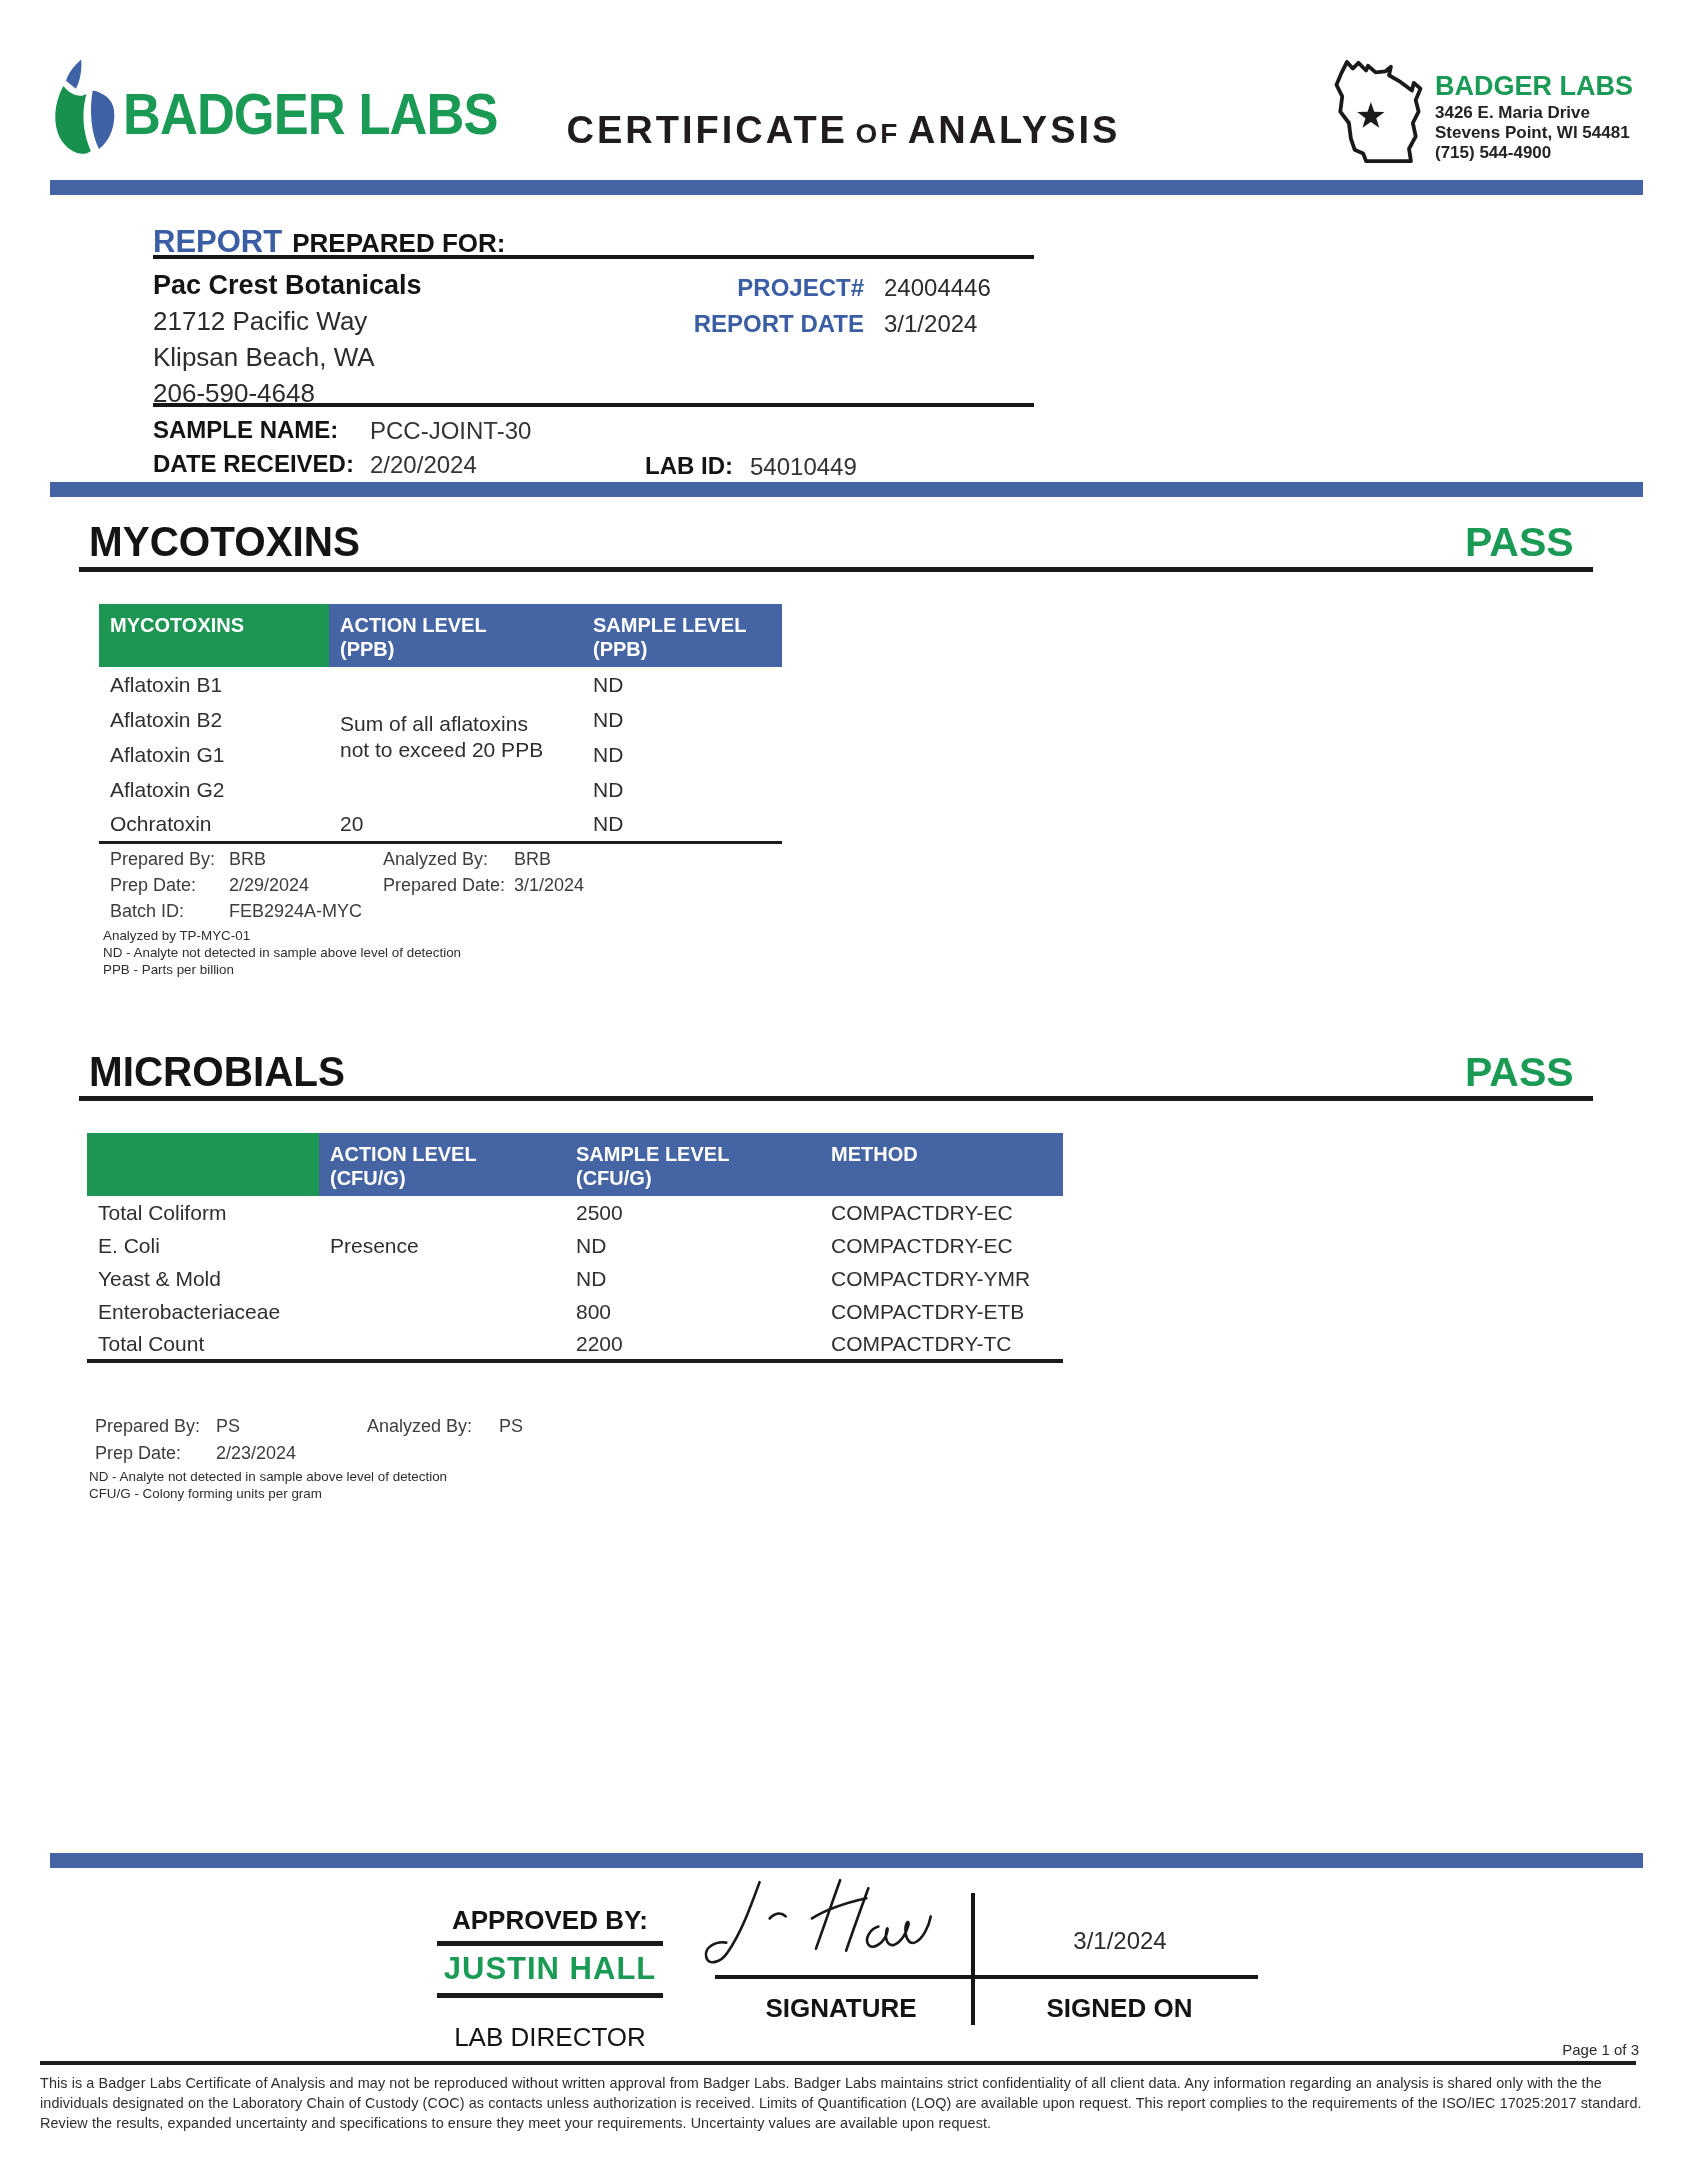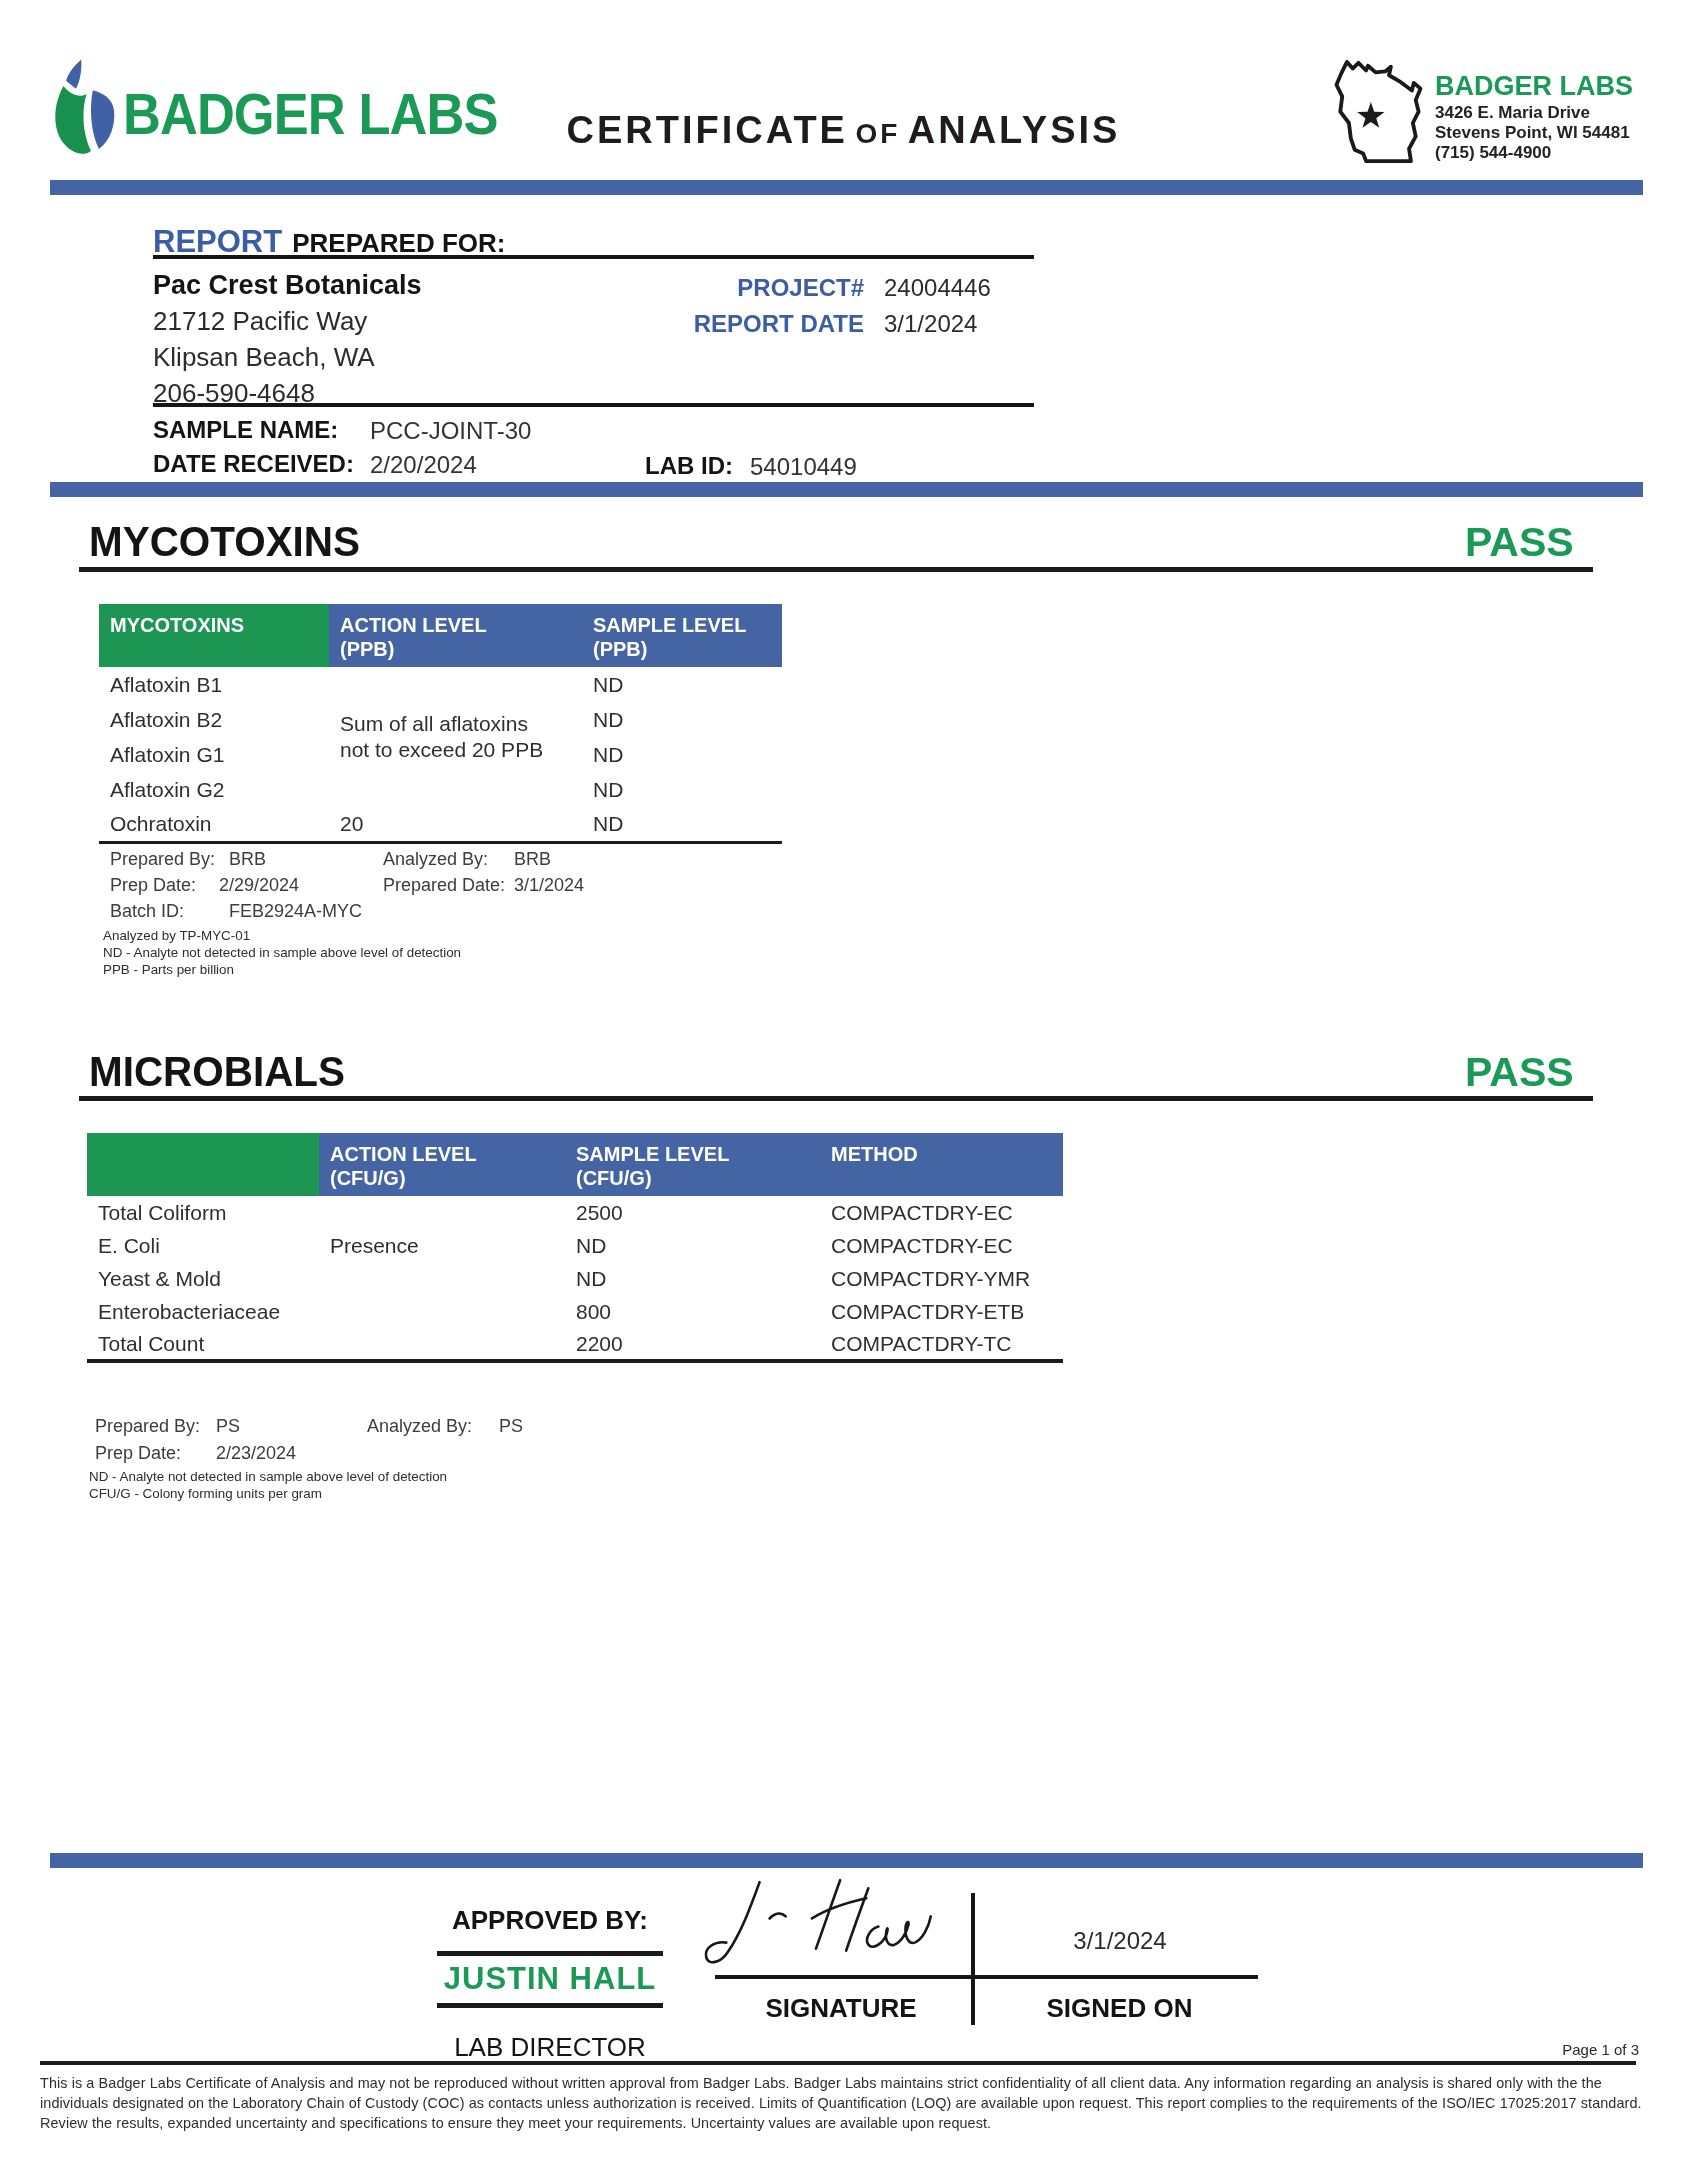--- a/index.html
+++ b/index.html
@@ -69,21 +69,21 @@
   .micro-table th { height:63px; }
   .micro-table td { height:33px; }
 
   
   .meta-row { font-size:18px; color:#3d3d3d; white-space:nowrap; }
   .meta-row span { position:absolute; white-space:nowrap; }
   .notes { font-size:13.4px; color:#2e2e2e; line-height:17px; white-space:nowrap; }
 
   
   .approved-col { left:437px; top:1905px; width:226px; text-align:center; }
-  .approved-col .ap-label { font-size:26px; font-weight:bold; color:#141414; padding-bottom:15px; }
+  .approved-col .ap-label { font-size:26px; font-weight:bold; color:#141414; padding-bottom:5px; }
   .approved-col .thickline { height:5px; background:#1a1a1a; }
   .approved-col .ap-name { font-size:31px; font-weight:bold; color:#1b9a55; letter-spacing:1px; padding:5px 0 6px 0; }
   .approved-col .ap-title { font-size:26px; color:#141414; padding-top:24px; }
   .sig-svg { left:681px; top:1871px; width:282px; height:107px; }
   .v-divider { left:971px; top:1893px; width:4px; height:132px; background:#161616; }
   .sig-hline { left:715px; top:1975px; width:543px; height:4px; background:#161616; }
   .signed-date { left:1040px; top:1927px; width:160px; text-align:center; font-size:24px; color:#2c2c2c; }
   .sig-label { top:1993px; font-size:26px; font-weight:bold; color:#141414; text-align:center; }
   .sig-label.l1 { left:750px; width:182px; }
   .sig-label.l2 { left:1033px; width:173px; }
@@ -209,21 +209,21 @@
   </table>
 
   <div class="abs meta-row" style="left:0;top:849px;">
     <span style="left:110px">Prepared By:</span>
     <span style="left:229px">BRB</span>
     <span style="left:383px">Analyzed By:</span>
     <span style="left:514px">BRB</span>
   </div>
   <div class="abs meta-row" style="left:0;top:875px;">
     <span style="left:110px">Prep Date:</span>
-    <span style="left:219px">2/29/2024</span>
+    <span style="left:229px">2/29/2024</span>
     <span style="left:383px">Prepared Date:</span>
     <span style="left:514px">3/1/2024</span>
   </div>
   <div class="abs meta-row" style="left:0;top:901px;">
     <span style="left:110px">Batch ID:</span>
     <span style="left:229px">FEB2924A-MYC</span>
   </div>
   <div class="abs notes" style="left:103px;top:927px;">
     <div>Analyzed by TP-MYC-01</div>
     <div>ND - Analyte not detected in sample above level of detection</div>

